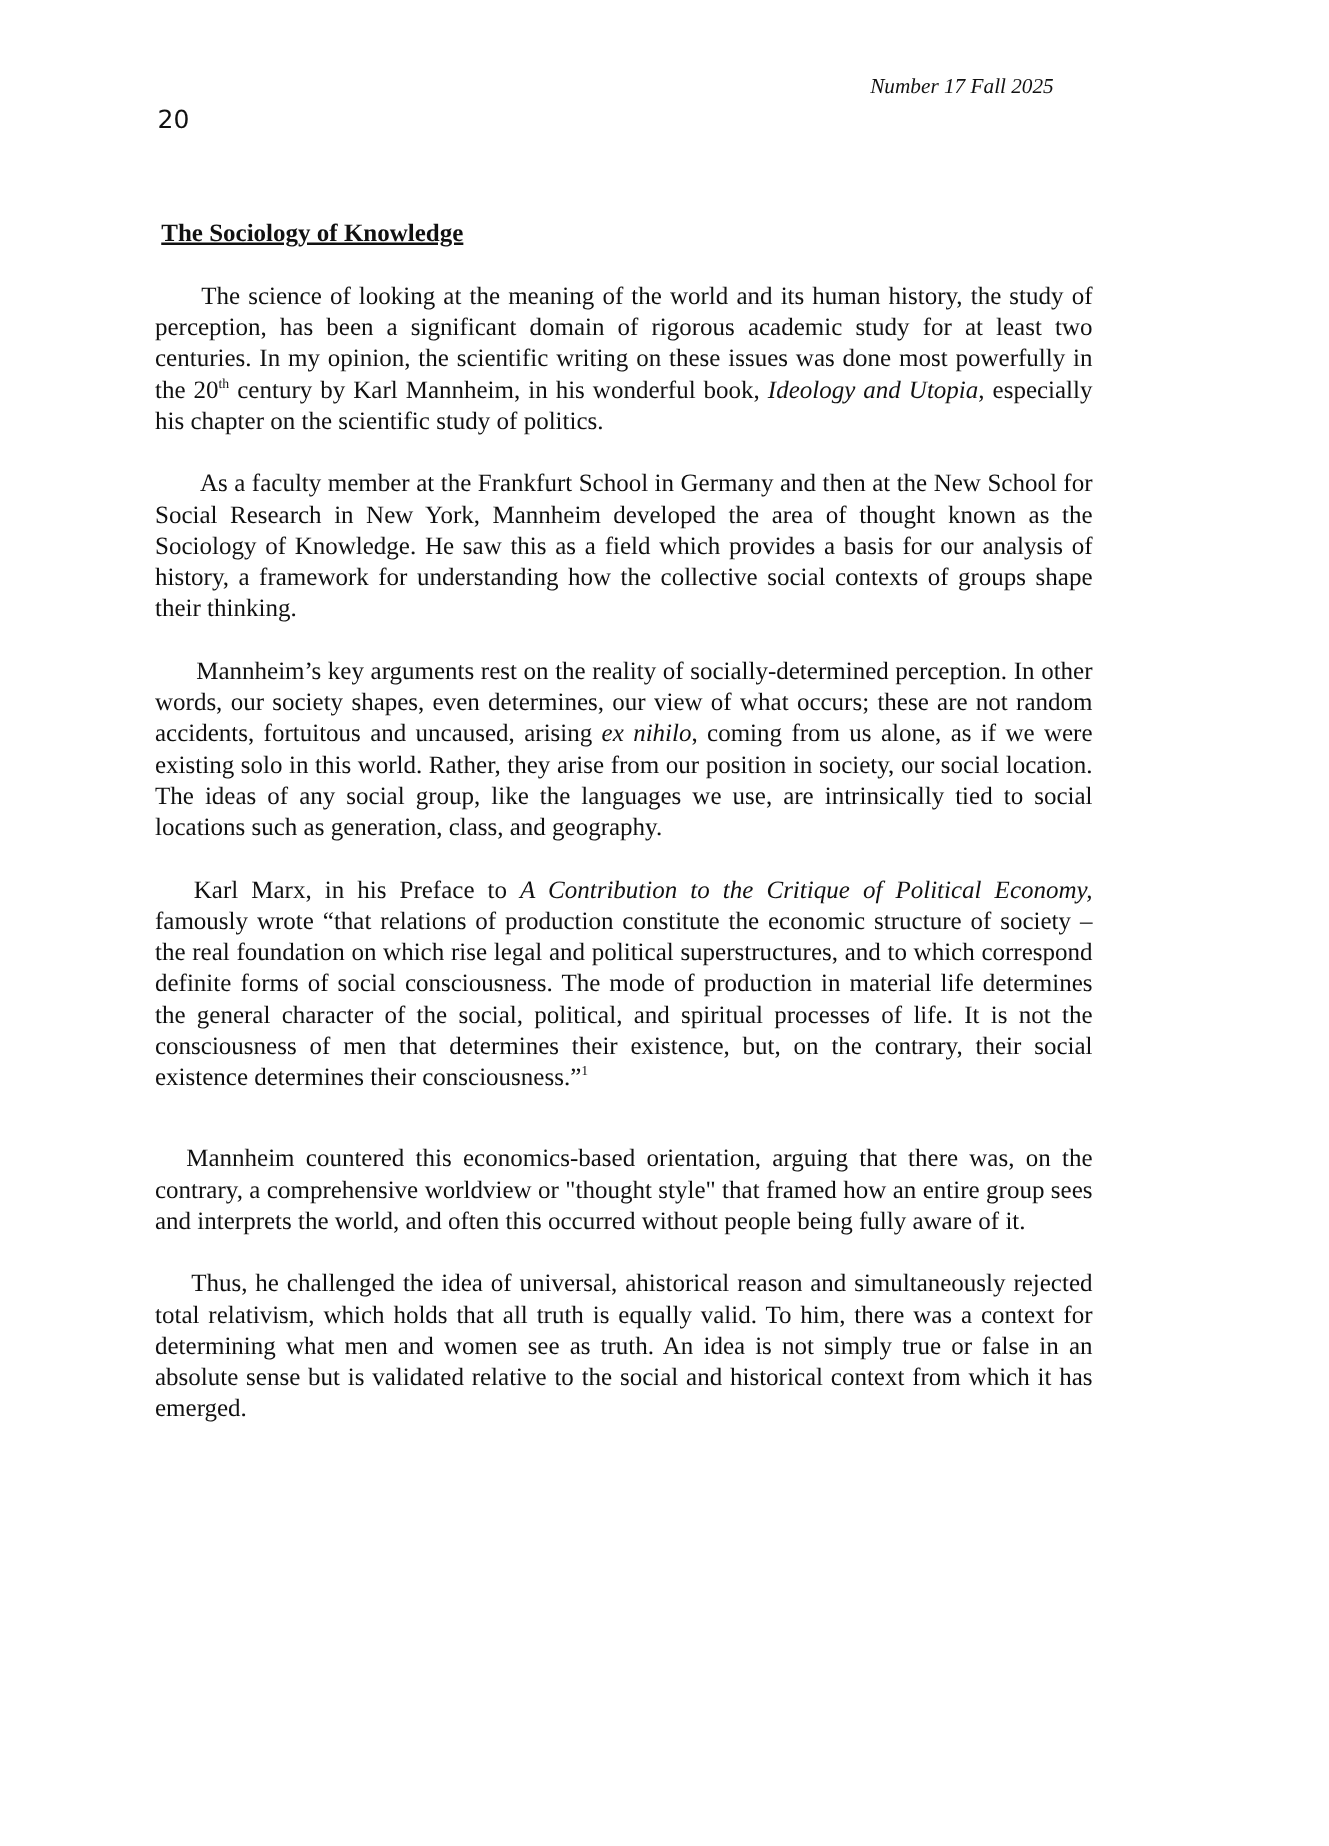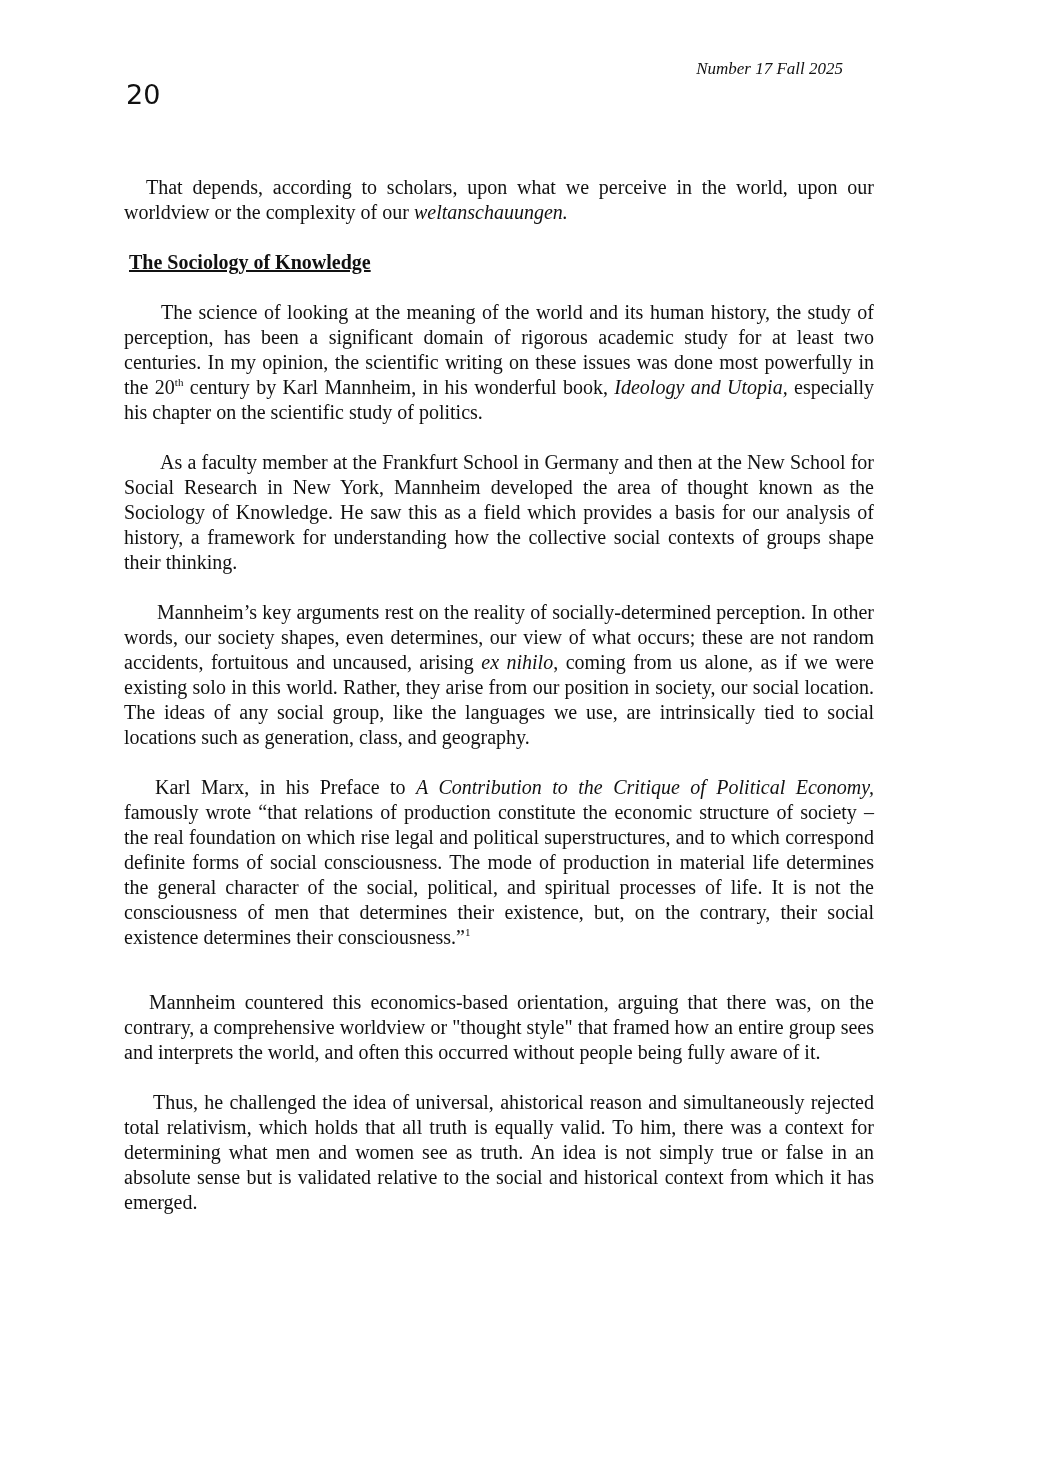--- a/index.html
+++ b/index.html
@@ -4,39 +4,38 @@
 <style>
   html, body { margin: 0; padding: 0; background: #ffffff; }
   body { width: 1063px; height: 1477px; position: relative; overflow: hidden; color: #111; }
   .page { position: absolute; left: 0; top: 0; width: 1063px; height: 1477px; background: #fff; border-radius: 20px; }
   .running-head {
     position: absolute; left: 600px; top: 59px; width: 243px; text-align: right;
     font-family: "Liberation Serif", serif; font-style: italic; font-size: 17px; line-height: 20px;
   }
   .page-number {
     position: absolute; left: 126px; top: 82px;
-    font-family: "DejaVu Sans", sans-serif; font-size: 27px; line-height: 26px;
+    font-family: "DejaVu Sans", sans-serif; font-size: 20px; line-height: 26px;
   }
   .body {
     position: absolute; left: 124px; top: 175px; width: 750px;
     font-family: "Liberation Serif", serif; font-size: 20px; line-height: 25px;
   }
   .body p { margin: 0 0 25px 0; text-align: justify; text-align-last: left; }
   .heading { font-weight: bold; margin: 0 0 25px 5px !important; text-decoration: underline; }
   sup { font-size: 11px; line-height: 0; vertical-align: 8px; margin-top: 36px; }
   i { font-style: italic; }
 </style>
 </head>
 <body>
 
 <div class="page">
   <div class="running-head">Number 17 Fall 2025</div>
   <div class="page-number">20</div>
   <div class="body" id="article-body">
-      <p style="text-indent: 22px;"><span>That depends, according to scholars, upon what we perceive in the world, upon our worldview or the complexity of our </span><i>weltanschauungen.</i></p>
       <p class="heading"><span>The Sociology of Knowledge</span></p>
       <p style="text-indent: 37px;"><span>The science of looking at the meaning of the world and its human history, the study of perception, has been a significant domain of rigorous academic study for at least two centuries. In my opinion, the scientific writing on these issues was done most powerfully in the 20</span><sup>th</sup><span> century by Karl Mannheim, in his wonderful book, </span><i>Ideology and Utopia,</i><span> especially his chapter on the scientific study of politics.</span></p>
       <p style="text-indent: 36px;"><span>As a faculty member at the Frankfurt School in Germany and then at the New School for Social Research in New York, Mannheim developed the area of thought known as the Sociology of Knowledge. He saw this as a field which provides a basis for our analysis of history, a framework for understanding how the collective social contexts of groups shape their thinking.</span></p>
       <p style="text-indent: 33px;"><span>Mannheim’s key arguments rest on the reality of socially-determined perception. In other words, our society shapes, even determines, our view of what occurs; these are not random accidents, fortuitous and uncaused, arising </span><i>ex nihilo</i><span>, coming from us alone, as if we were existing solo in this world. Rather, they arise from our position in society, our social location. The ideas of any social group, like the languages we use, are intrinsically tied to social locations such as generation, class, and geography.</span></p>
       <p style="text-indent: 31px;"><span>Karl Marx, in his Preface to </span><i>A Contribution to the Critique of Political Economy,</i><span> famously wrote “that relations of production constitute the economic structure of society – the real foundation on which rise legal and political superstructures, and to which correspond definite forms of social consciousness. The mode of production in material life determines the general character of the social, political, and spiritual processes of life. It is not the consciousness of men that determines their existence, but, on the contrary, their social existence determines their consciousness.”</span><sup>1</sup></p>
       <p style="text-indent: 25px; margin-top: 40px;"><span>Mannheim countered this economics-based orientation, arguing that there was, on the contrary, a comprehensive worldview or "thought style" that framed how an entire group sees and interprets the world, and often this occurred without people being fully aware of it.</span></p>
       <p style="text-indent: 29px;"><span>Thus, he challenged the idea of universal, ahistorical reason and simultaneously rejected total relativism, which holds that all truth is equally valid. To him, there was a context for determining what men and women see as truth. An idea is not simply true or false in an absolute sense but is validated relative to the social and historical context from which it has emerged.</span></p>
     </div>
 </div>
 

